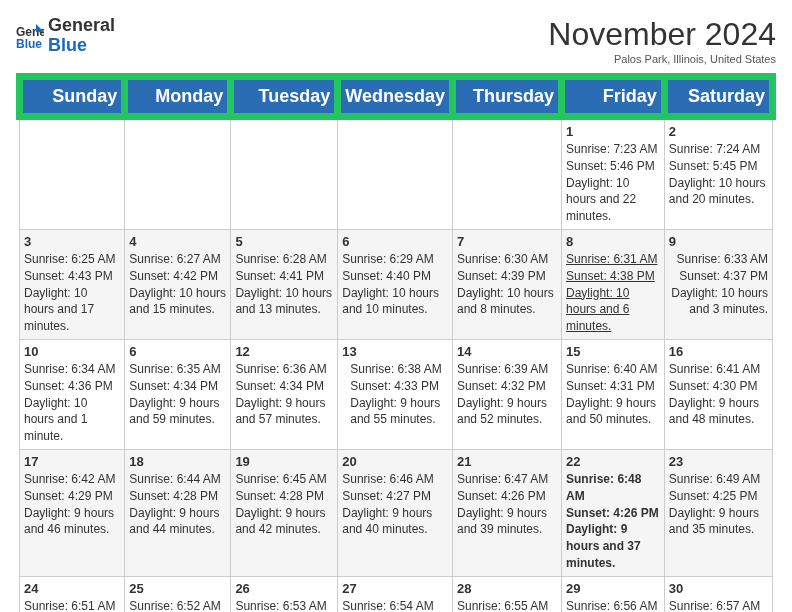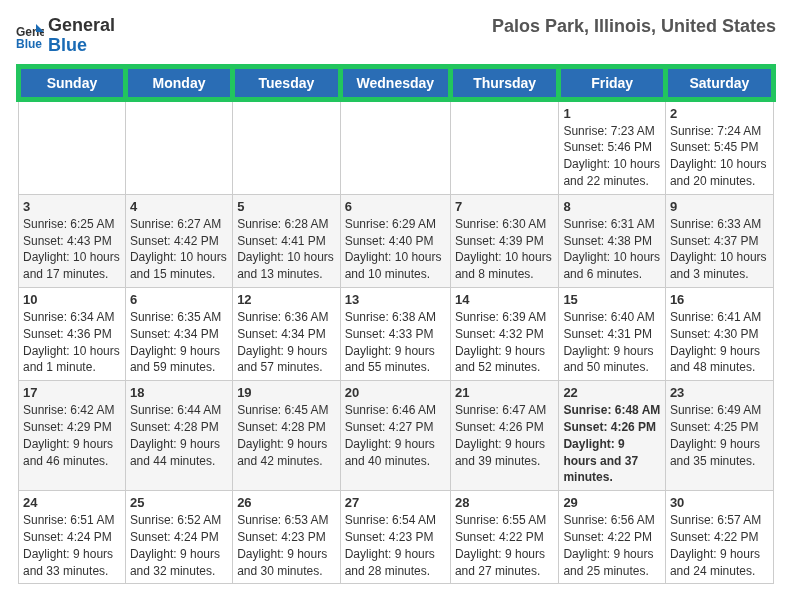--- a/index.html
+++ b/index.html
@@ -34,37 +34,36 @@
     }
     .title-area {
       text-align: right;
     }
     .calendar-title {
       font-size: 32px;
       color: #333;
       font-weight: normal;
     }
     .calendar-subtitle {
-      font-size: 18px;
+      font-size: 11px;
       color: #555;
-      font-weight: bold;
     }
     table {
       width: 100%;
       border-collapse: collapse;
       font-size: 11px;
     }
     thead tr th {
       background: #2a6db5;
       color: #fff;
       padding: 6px 4px;
-      text-align: center;
-      font-size: 14px;
+      text-align: right;
+      font-size: 18px;
       font-weight: bold;
-      border: 5px solid #22c55e;
+      border: 7px solid #22c55e;
     }
     tbody tr td {
       border: 1px solid #ccc;
       vertical-align: top;
       padding: 4px;
       width: 113px;
       min-height: 80px;
       height: 80px;
       background: #fff;
     }
@@ -96,20 +95,21 @@
       <text x="0" y="14" font-size="12" font-weight="bold" fill="#333">General</text>
       <text x="0" y="26" font-size="12" font-weight="bold" fill="#1a6bb5">Blue</text>
       <polygon points="20,2 28,10 20,10" fill="#1a6bb5"></polygon>
     </svg>
     <div>
       <div class="logo-text logo-general">General</div>
       <div class="logo-text logo-blue">Blue</div>
     </div>
   </div>
   <div class="title-area">
+    <div class="calendar-title">November 2024</div>
     <div class="calendar-subtitle">Palos Park, Illinois, United States</div>
   </div>
 </div>
 
 <table>
   <thead>
     <tr>
       <th>Sunday</th>
       <th>Monday</th>
       <th>Tuesday</th>
@@ -165,27 +165,27 @@
 Daylight: 10 hours and 10 minutes.</div>
         </td>
         <td>
           <span class="day-num">7</span>
           <div class="day-detail" style="white-space: pre-line;">Sunrise: 6:30 AM
 Sunset: 4:39 PM
 Daylight: 10 hours and 8 minutes.</div>
         </td>
         <td>
           <span class="day-num">8</span>
-          <div class="day-detail" style="white-space: pre-line;">Sunrise: 6:31 AM
+          <div class="day-detail" style="white-space: pre-line; text-decoration: underline;">Sunrise: 6:31 AM
 Sunset: 4:38 PM
 Daylight: 10 hours and 6 minutes.</div>
         </td>
         <td>
           <span class="day-num">9</span>
-          <div class="day-detail" style="white-space: pre-line;">Sunrise: 6:33 AM
+          <div class="day-detail" style="white-space: pre-line; text-align: right;">Sunrise: 6:33 AM
 Sunset: 4:37 PM
 Daylight: 10 hours and 3 minutes.</div>
         </td>
       </tr>
       <tr>
         <td>
           <span class="day-num">10</span>
           <div class="day-detail" style="white-space: pre-line;">Sunrise: 6:34 AM
 Sunset: 4:36 PM
 Daylight: 10 hours and 1 minute.</div>
@@ -197,21 +197,21 @@
 Daylight: 9 hours and 59 minutes.</div>
         </td>
         <td>
           <span class="day-num">12</span>
           <div class="day-detail" style="white-space: pre-line;">Sunrise: 6:36 AM
 Sunset: 4:34 PM
 Daylight: 9 hours and 57 minutes.</div>
         </td>
         <td>
           <span class="day-num">13</span>
-          <div class="day-detail" style="white-space: pre-line;">Sunrise: 6:38 AM
+          <div class="day-detail" style="white-space: pre-line; margin-left: 8px;">Sunrise: 6:38 AM
 Sunset: 4:33 PM
 Daylight: 9 hours and 55 minutes.</div>
         </td>
         <td>
           <span class="day-num">14</span>
           <div class="day-detail" style="white-space: pre-line;">Sunrise: 6:39 AM
 Sunset: 4:32 PM
 Daylight: 9 hours and 52 minutes.</div>
         </td>
         <td>

